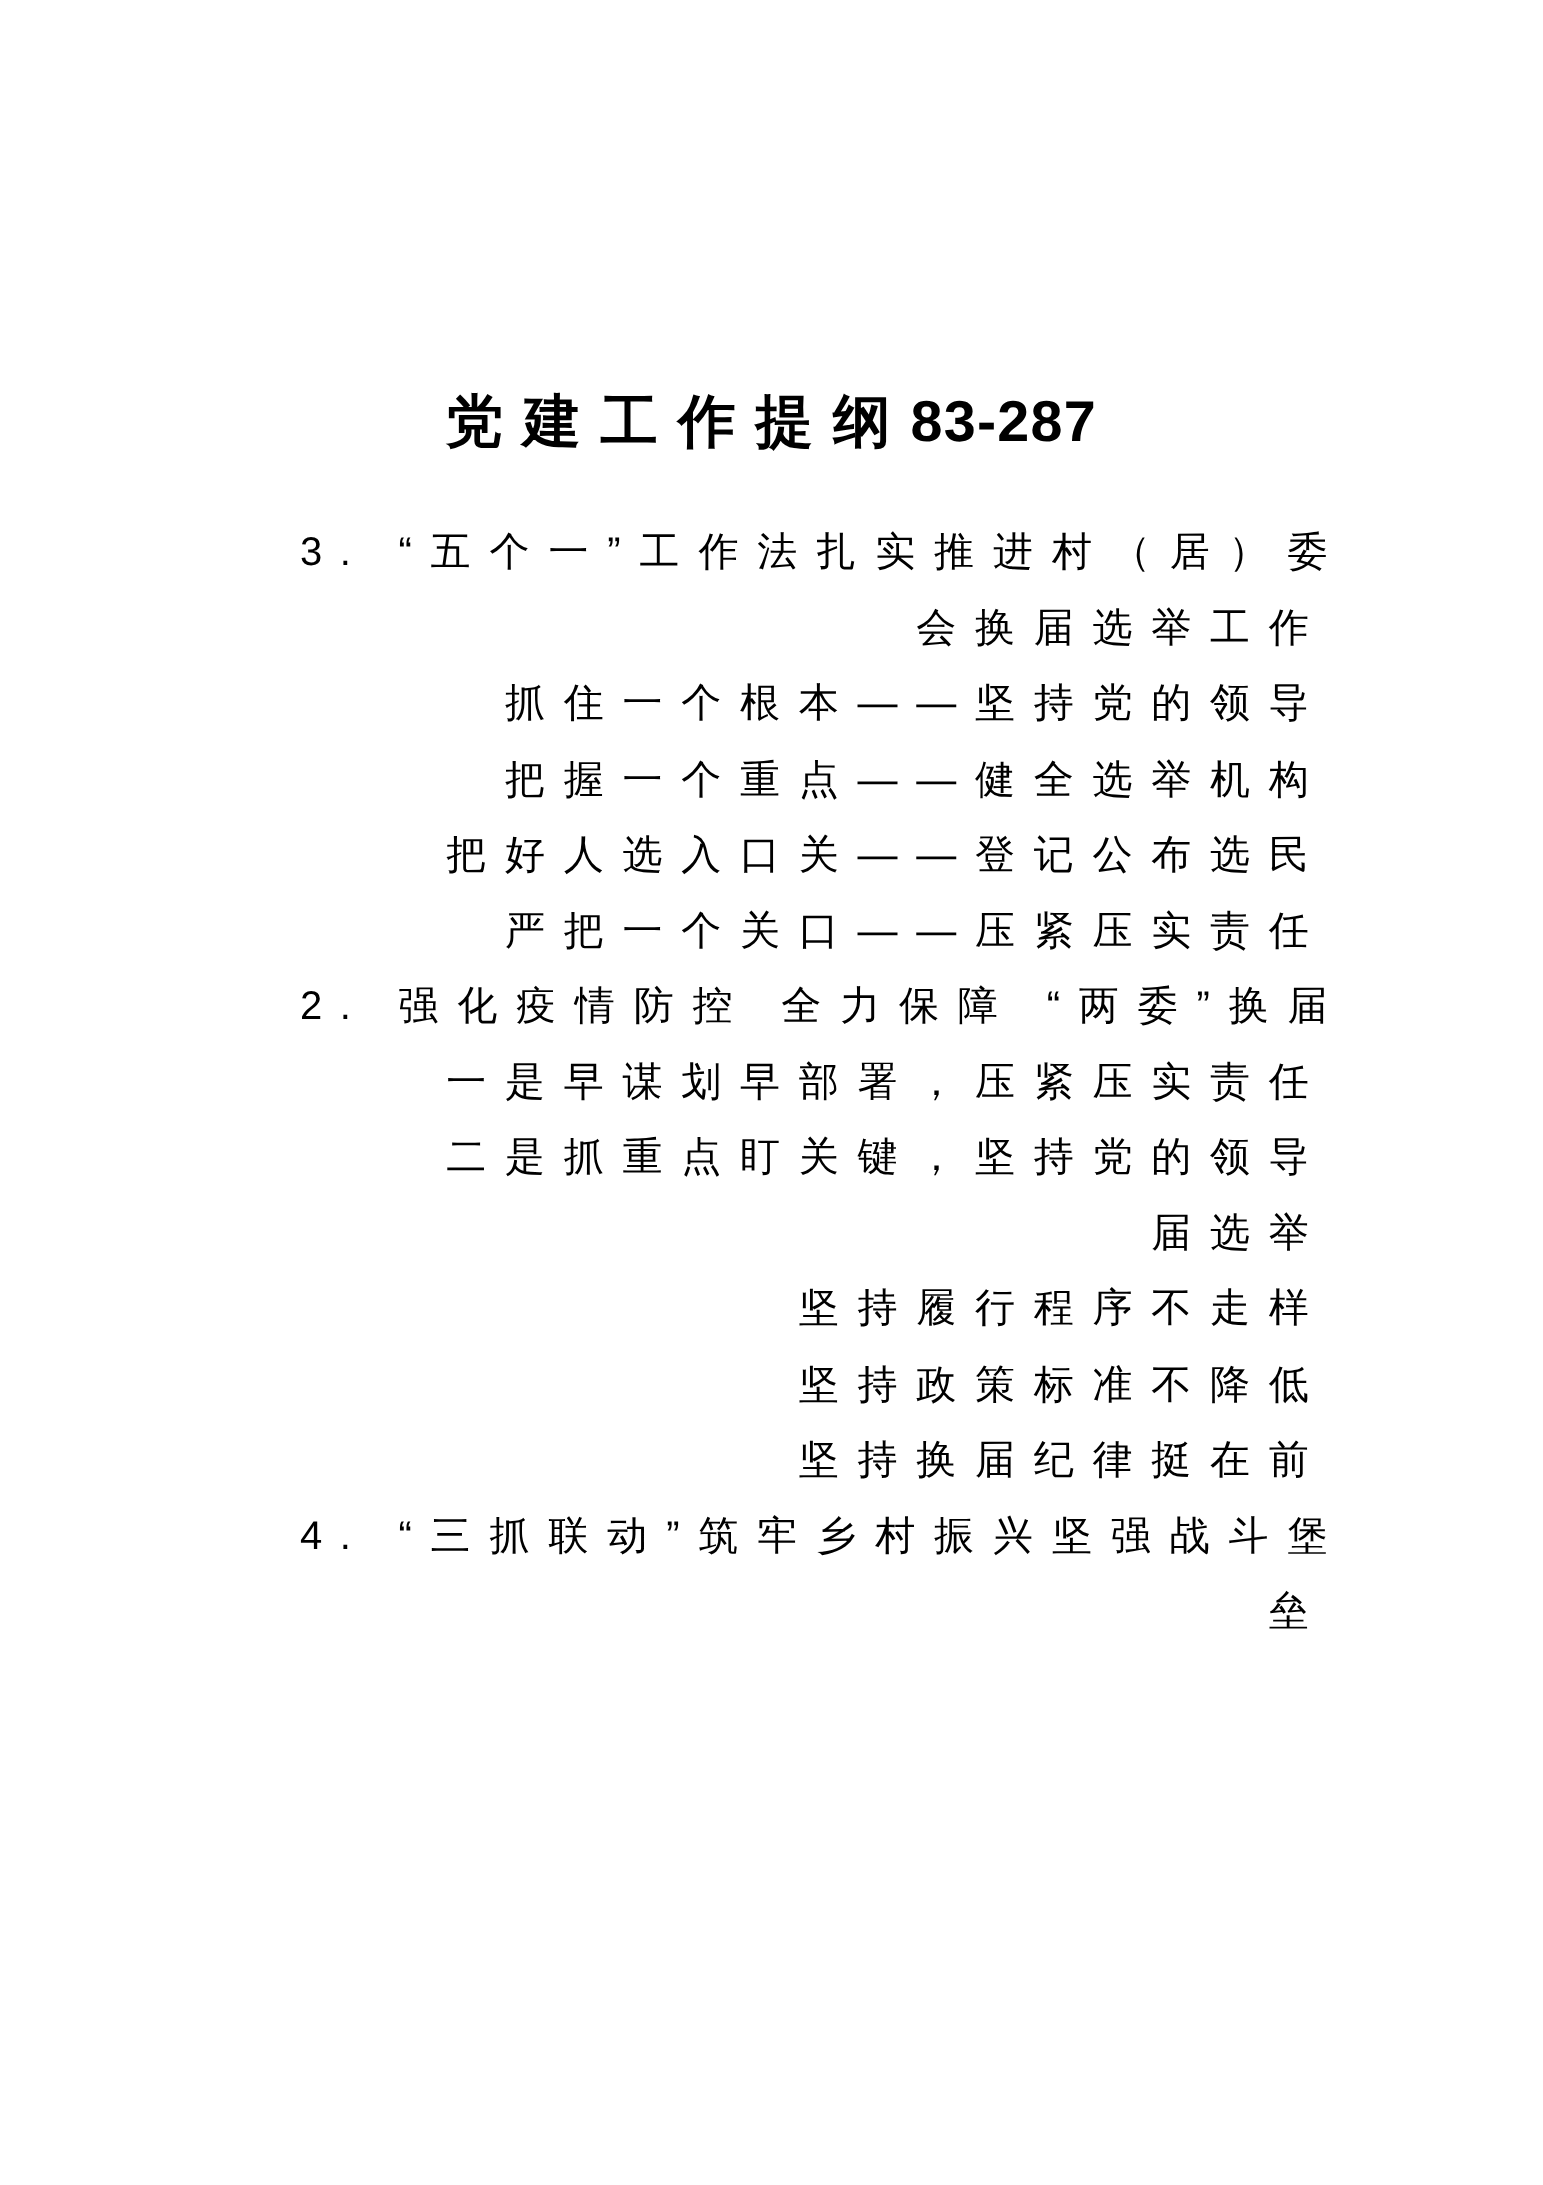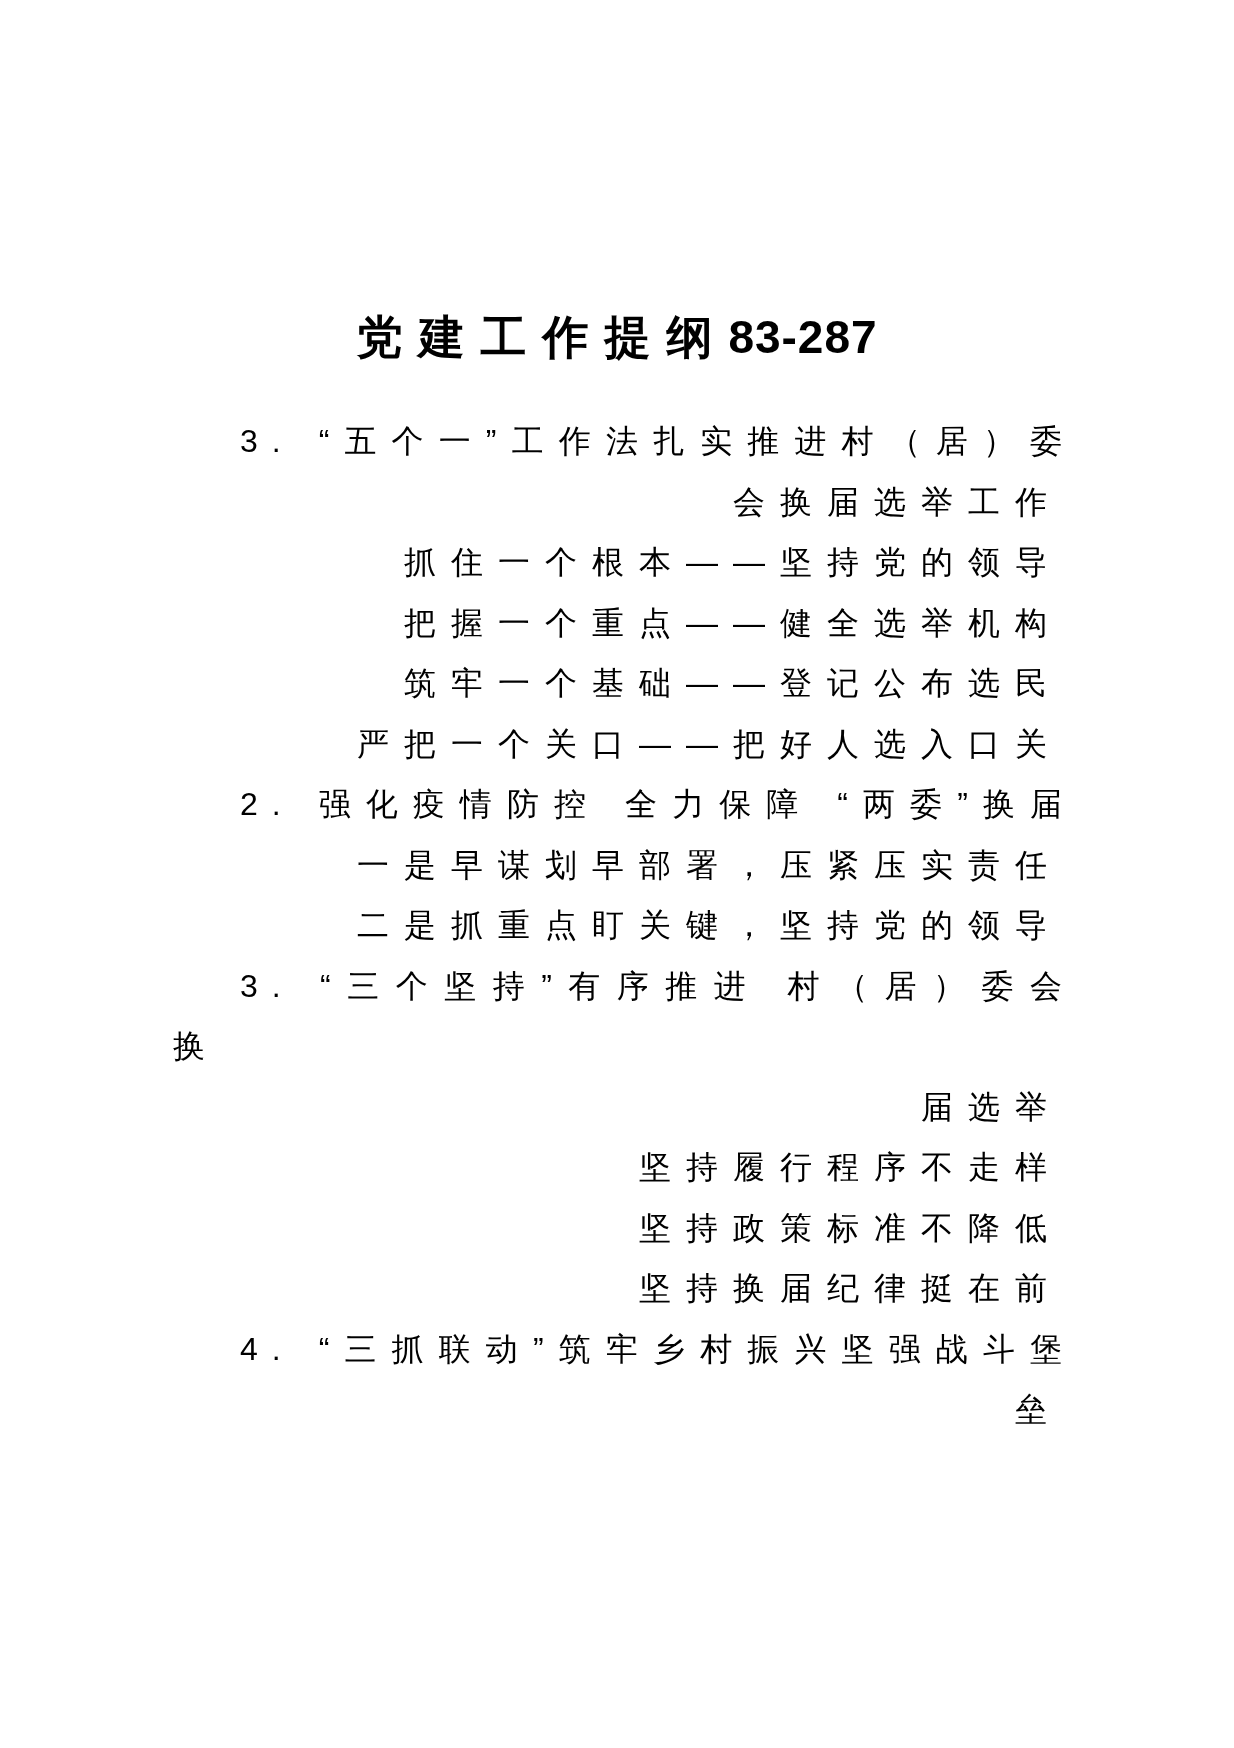--- a/index.html
+++ b/index.html
@@ -68,26 +68,25 @@
 
 <div class="doc-page">
 
   <h1 class="doc-title"><span class="zh">党建工作提纲</span><span class="code">83-287</span></h1>
 
   <div class="doc-body">
     <p class="line indent full">3. “五个一”工作法扎实推进村（居）委</p>
     <p class="line">会换届选举工作</p>
     <p class="line indent">抓住一个根本——坚持党的领导</p>
     <p class="line indent">把握一个重点——健全选举机构</p>
-    <p class="line indent">筑牢一个基础——登记公布选民</p>
-    <p class="line indent">严把一个关口——把好人选入口关</p>
+    <p class="line indent">把好人选入口关——登记公布选民</p>
+    <p class="line indent">严把一个关口——压紧压实责任</p>
     <p class="line indent full">2. 强化疫情防控 全力保障 “两委”换届</p>
     <p class="line indent">一是早谋划早部署，压紧压实责任</p>
     <p class="line indent">二是抓重点盯关键，坚持党的领导</p>
-    <p class="line indent full">3. “三个坚持”有序推进 村（居）委会换</p>
     <p class="line">届选举</p>
     <p class="line indent">坚持履行程序不走样</p>
     <p class="line indent">坚持政策标准不降低</p>
     <p class="line indent">坚持换届纪律挺在前</p>
     <p class="line indent full">4. “三抓联动”筑牢乡村振兴坚强战斗堡</p>
     <p class="line">垒</p>
   </div>
 
 </div>
 

